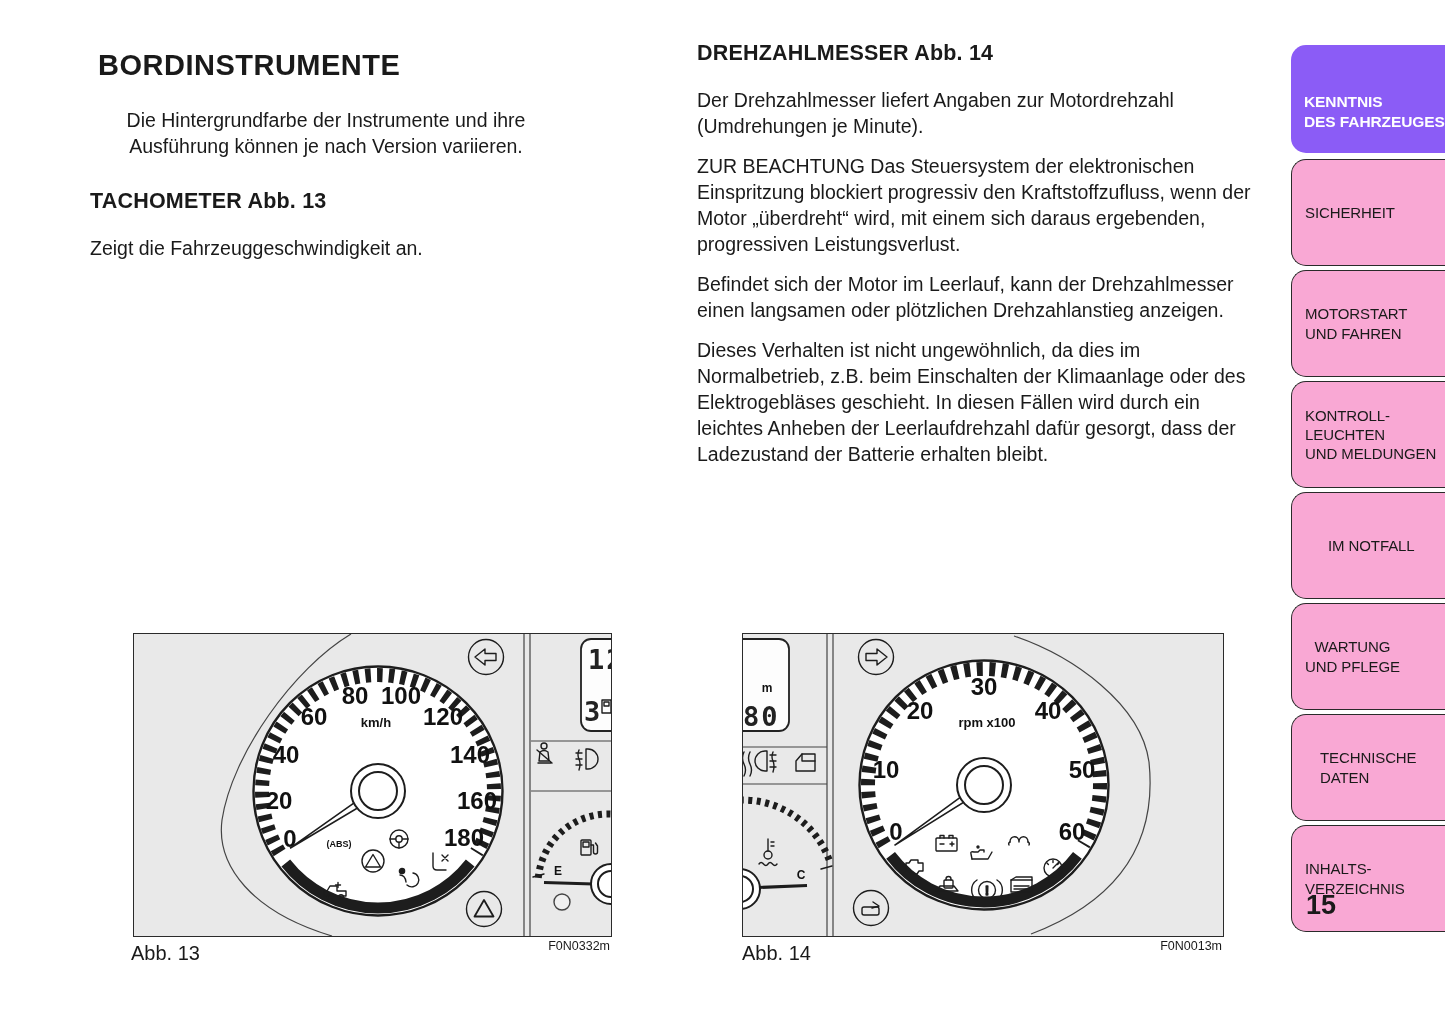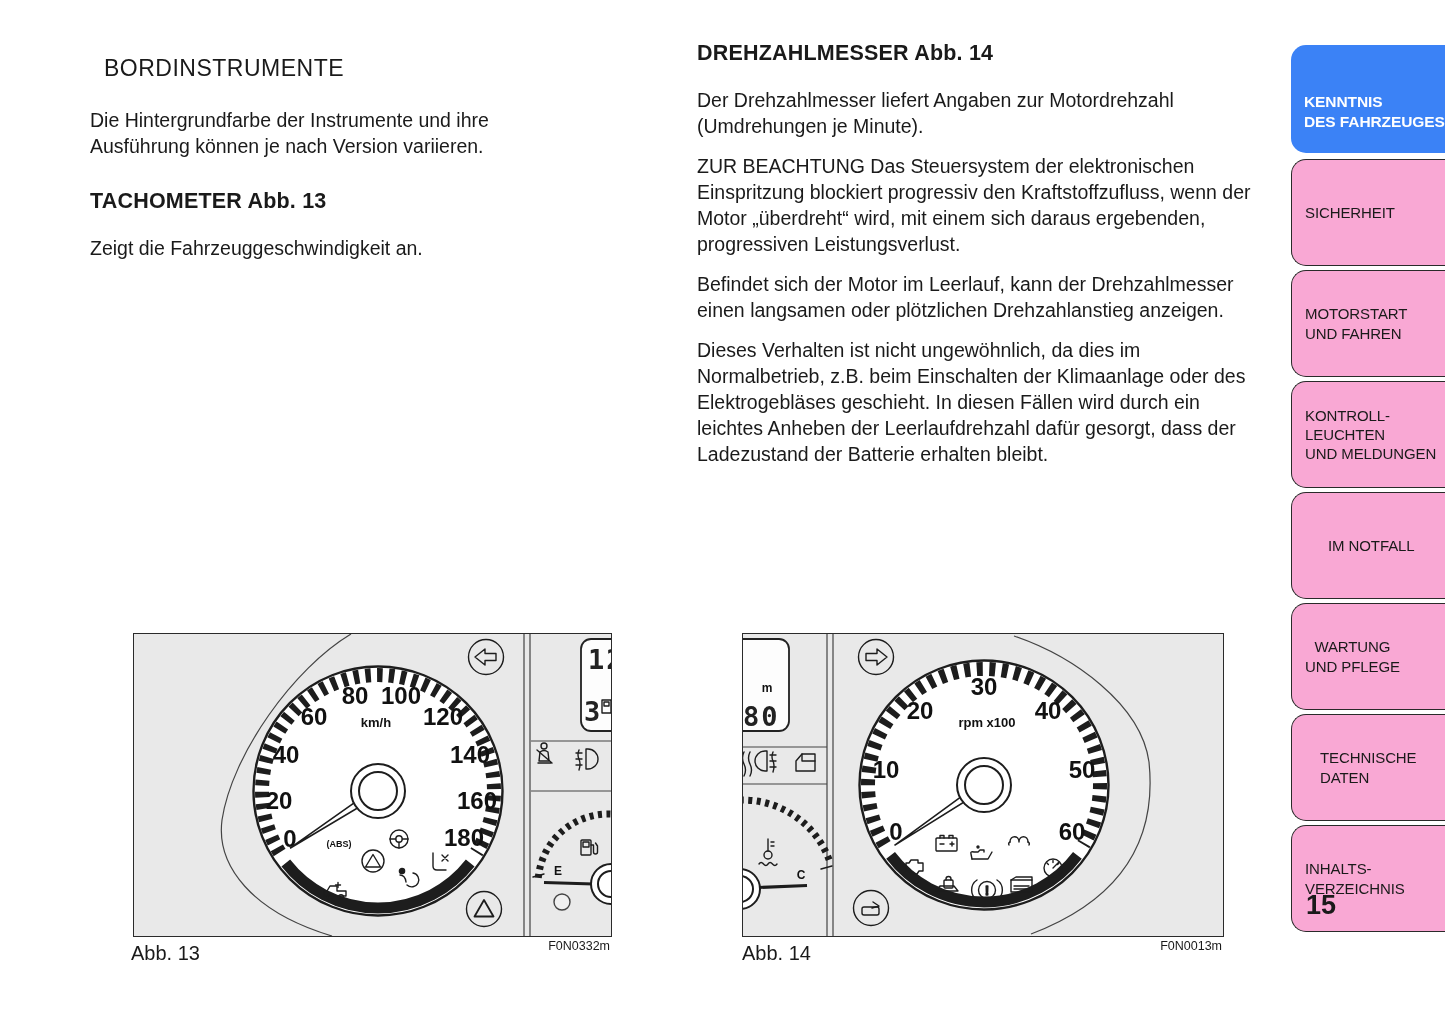--- a/index.html
+++ b/index.html
@@ -1,37 +1,37 @@
 <!DOCTYPE html>
 <html><head>
 <meta charset="utf-8">
 <style>
   html,body{margin:0;padding:0;background:#ffffff;}
   body{width:1445px;height:1019px;position:relative;overflow:hidden;
        font-family:"Liberation Sans",sans-serif;color:#1a1a1a;}
   .col{position:absolute;top:42px;}
   .col-left{left:90px;width:472px;}
   .col-right{left:697px;width:572px;}
-  h1{margin:14px;font-size:23px;font-weight:400;letter-spacing:.5px;line-height:1.05;}
+  h1{margin:8px;font-size:29px;font-weight:700;letter-spacing:.5px;line-height:1.05;}
   h2{margin:0;font-size:21.5px;font-weight:800;letter-spacing:.2px;line-height:1.1;}
   .col p{margin:0;font-size:19.5px;line-height:26px;}
-  .col-left p.intro{margin-top:27px;}
+  .col-left p.intro{margin-top:27px;text-align:center;}
   .col-left h2{margin-top:31px;}
   .col-left p.body{margin-top:21px;}
   .col-right p{margin-top:14px;}
   .col-right p.first{margin-top:21px;}
 
   
   .sidebar{position:absolute;left:1291px;top:0;width:154px;height:1019px;}
   .tab{position:absolute;left:0;width:154px;height:107px;background:#f9a8d4;
        border:1.4px solid #2a2a2a;border-right:none;border-radius:15px 0 0 15px;
        box-sizing:border-box;display:flex;align-items:center;
        font-size:15px;line-height:1.28;letter-spacing:-.1px;
        padding-left:13px;white-space:pre-line;color:#1a1a1a;}
-  .tab.active{background:#3b82f6;color:#ffffff;border:none;font-weight:700;
+  .tab.active{background:#8b5cf6;color:#ffffff;border:none;font-weight:700;
        font-size:15.5px;padding-top:26px;height:108px;}
   .t1{top:45px;} .t2{top:159px;} .t3{top:270px;} .t4{top:381px;}
   .t5{top:492px;padding-left:36px;} .t6{top:603px;text-align:center;} .t7{top:714px;padding-left:28px;} .t8{top:825px;}
   .pageno{position:absolute;left:1306px;top:890px;font-size:27px;font-weight:800;text-align:center;}
 
   
   .fig{position:absolute;top:633px;width:477px;height:302px;background:#e9e9e9;
        border:1.6px solid #2b2b2b;box-sizing:content-box;}
   .fig13{left:133px;} .fig14{left:742px;width:480px;}
   .fig svg{position:absolute;left:0;top:0;}

